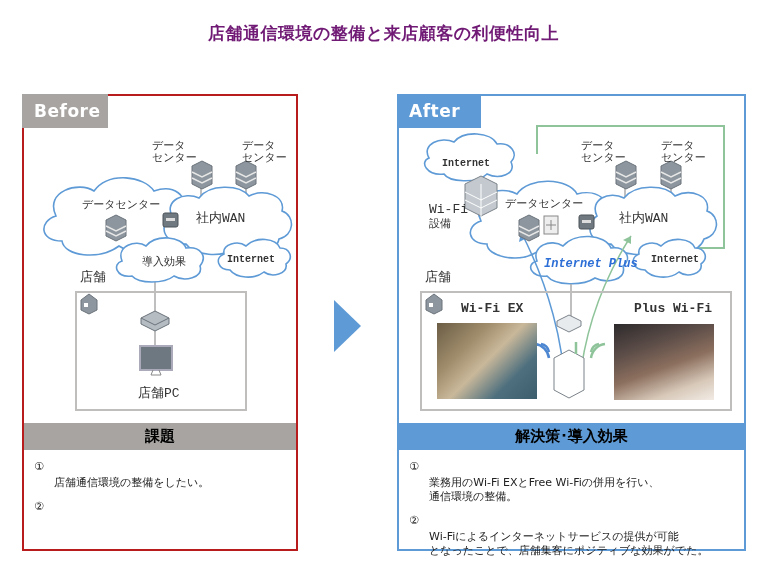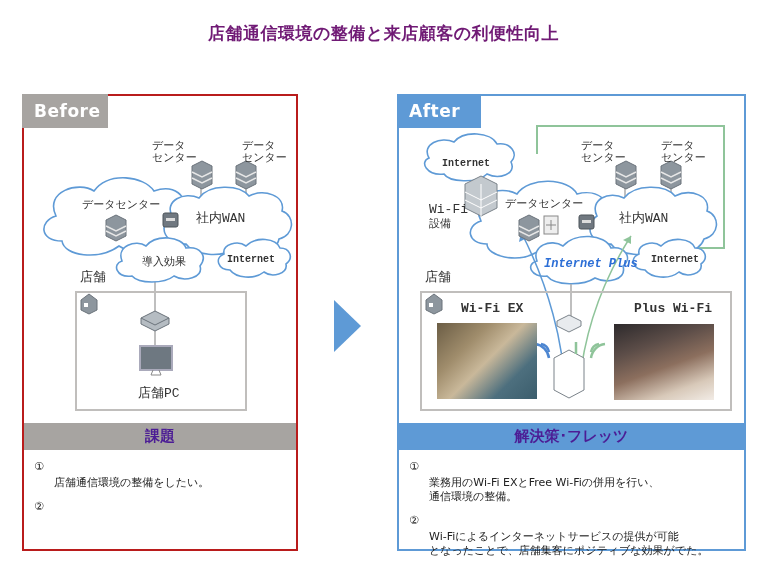--- a/index.html
+++ b/index.html
@@ -12,21 +12,21 @@
   .panel.after { left: 397px; width: 349px; border-color: #5e9ad6; }
   .tag { position: absolute; left: -2px; top: -2px; height: 34px; padding: 0 12px; color: #fff; font-weight: bold; font-size: 17px; line-height: 34px; letter-spacing: 0.5px; }
   .before .tag { background: #a7a4a1; width: 86px; }
   .after .tag { background: #5e9ad6; width: 84px; }
 
   .diagram { position: absolute; left: 0; top: 0; width: 100%; height: 325px; font-family: Liberation Mono, monospace; }
   .lbl { position: absolute; font-size: 11px; color: #333; line-height: 12px; white-space: nowrap; }
   .lbl.big { font-size: 13px; }
   .lbl.bold { font-weight: bold; }
 
-  .sect-head { position: absolute; left: 0; top: 327px; width: 100%; height: 27px; color: #4c1d95; text-align: center; font-size: 15px; font-weight: bold; line-height: 27px; }
+  .sect-head { position: absolute; left: 0; top: 327px; width: 100%; height: 27px; color: #000000; text-align: center; font-size: 15px; font-weight: bold; line-height: 27px; }
   .before .sect-head { background: #a7a4a1; }
   .after .sect-head { background: #5e9ad6; }
   .items { position: absolute; left: 10px; top: 364px; right: 6px; }
   .item { display: flex; font-size: 11px; line-height: 14px; color: #222; margin-bottom: 10px; }
   .item .num { width: 20px; flex: none; }
   .item .txt { white-space: pre-line; margin-top: 16px; }
 
   .arrow { position: absolute; left: 334px; top: 300px; width: 0; height: 0; border-top: 26px solid transparent; border-bottom: 26px solid transparent; border-left: 27px solid #5e9ad6; }
 
   .photo { position: absolute; overflow: hidden; }
@@ -187,21 +187,21 @@
     <div class="lbl" style="left:106px;top:102px;">データセンター</div>
     <div class="lbl big" style="left:220px;top:117px;">社内WAN</div>
     <div class="lbl bold" style="left:145px;top:162px;font-size:12px;font-style:italic;color:#2d6fd6;">Internet Plus</div>
     <div class="lbl bold" style="left:252px;top:158px;font-size:10px;">Internet</div>
     <div class="lbl big" style="left:26px;top:176px;">店舗</div>
     <div class="lbl big bold" style="left:62px;top:207px;">Wi-Fi EX</div>
     <div class="lbl big bold" style="left:235px;top:207px;">Plus Wi-Fi</div>
     <div class="photo ex" style="left:38px;top:227px;width:100px;height:76px;"></div>
     <div class="photo free" style="left:215px;top:228px;width:100px;height:76px;"></div>
   </div>
-  <div class="sect-head">解決策･フレッツ</div>
+  <div class="sect-head">解決策･導入効果</div>
   <div class="items">
     <div class="item">
         <span class="num">①</span>
         <span class="txt">業務用のWi-Fi EXとFree Wi-Fiの併用を行い、
 通信環境の整備。</span>
       </div>
     <div class="item">
         <span class="num">②</span>
         <span class="txt">Wi-Fiによるインターネットサービスの提供が可能
 となったことで、店舗集客にポジティブな効果がでた。</span>

